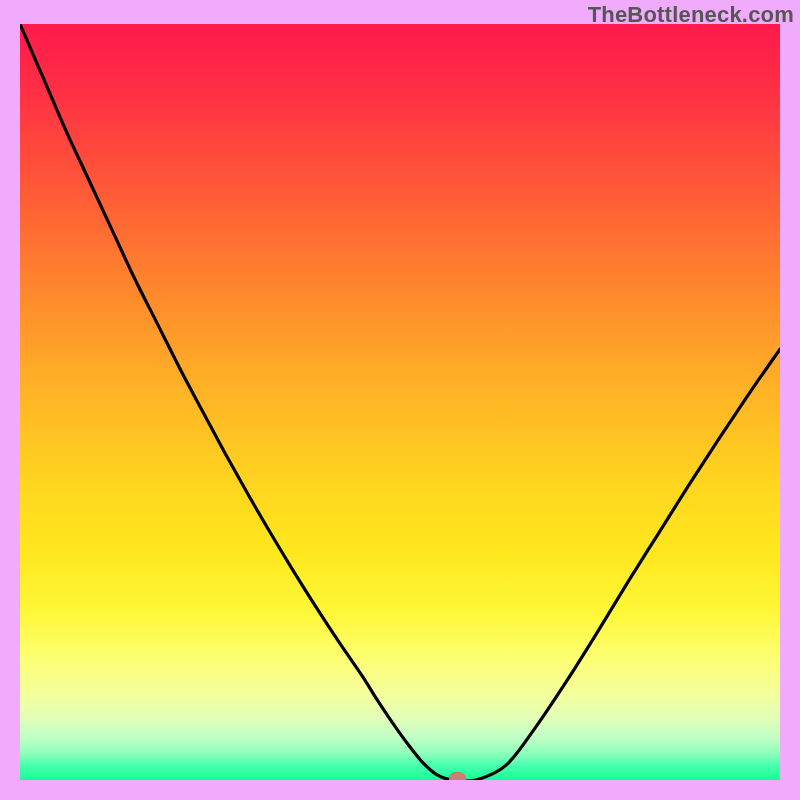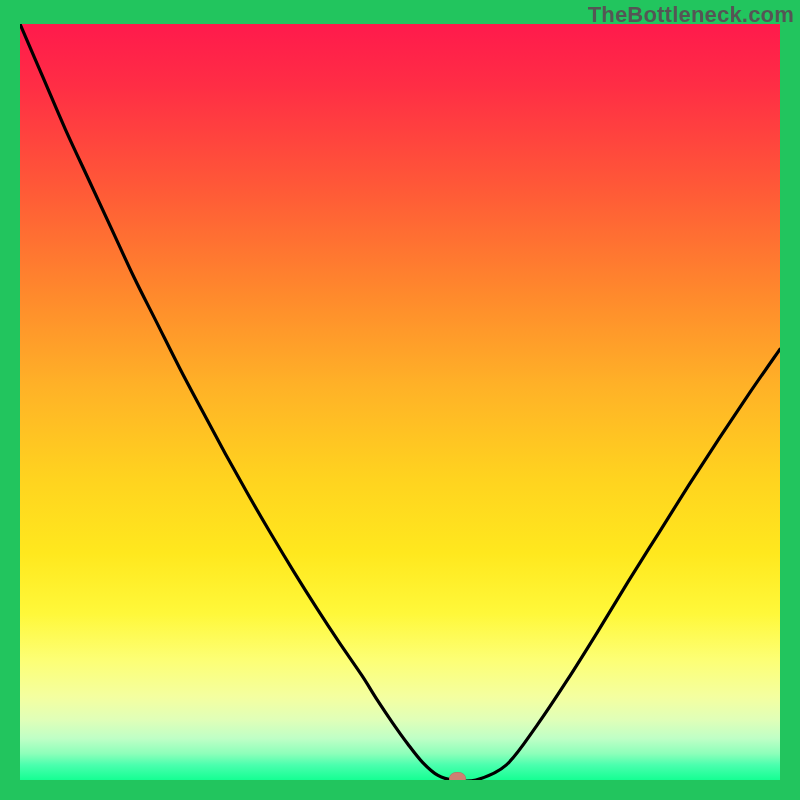--- a/index.html
+++ b/index.html
@@ -8,21 +8,21 @@
     width: 800px;
     height: 800px;
     background: #000;
     font-family: Arial, Helvetica, sans-serif;
     overflow: hidden;
   }
   .wrap {
     position: relative;
     width: 800px;
     height: 800px;
-    background: #22c55e;
+    background: #f0abfc;
   }
   .attribution {
     position: absolute;
     top: 2px;
     right: 6px;
     color: #555;
     font-size: 22px;
     font-weight: 600;
     letter-spacing: 0.2px;
     z-index: 5;

